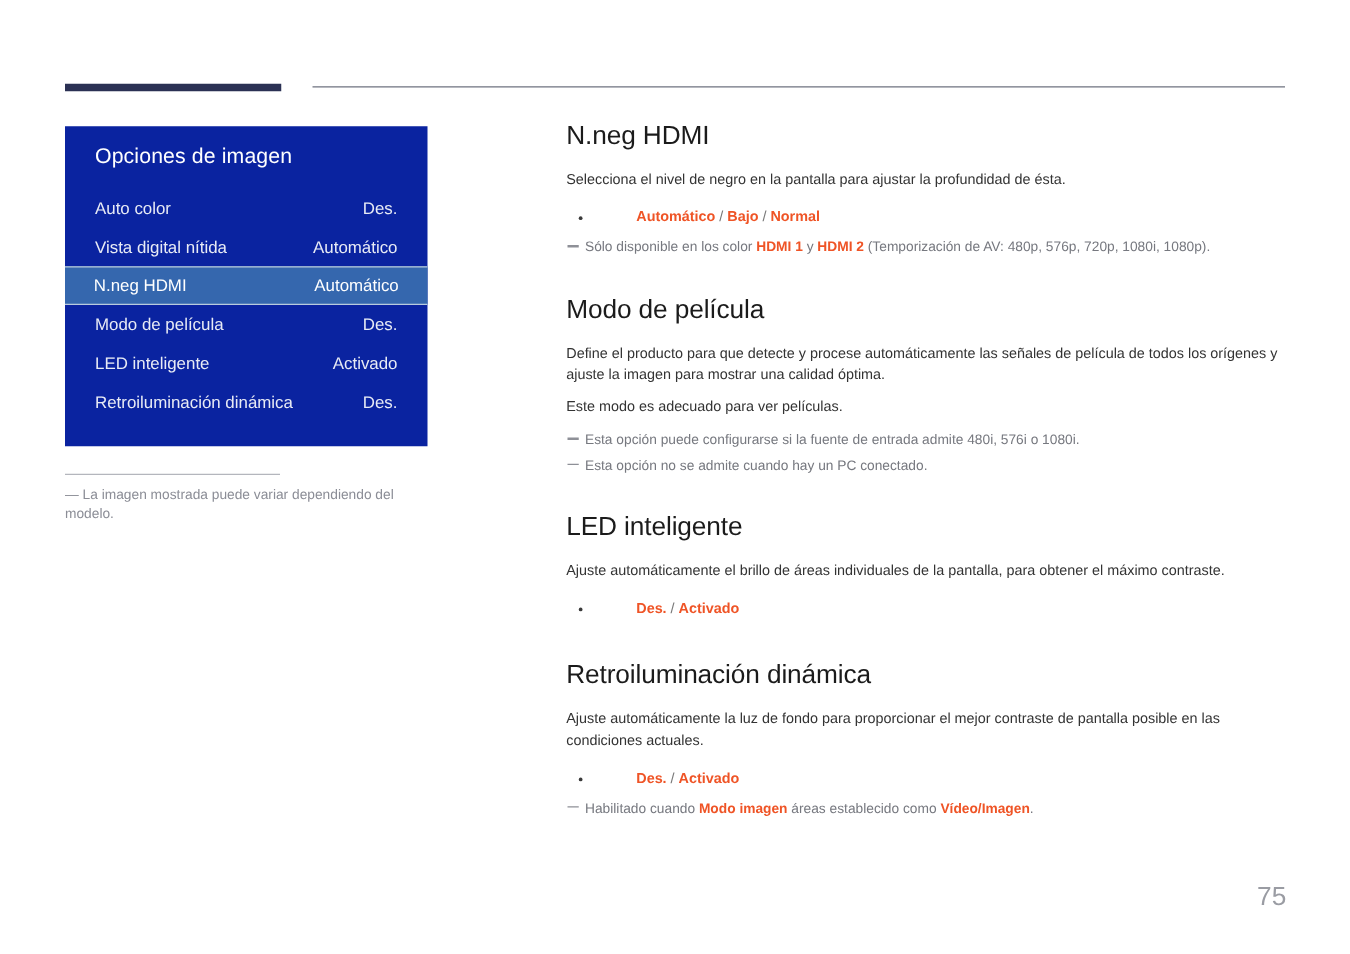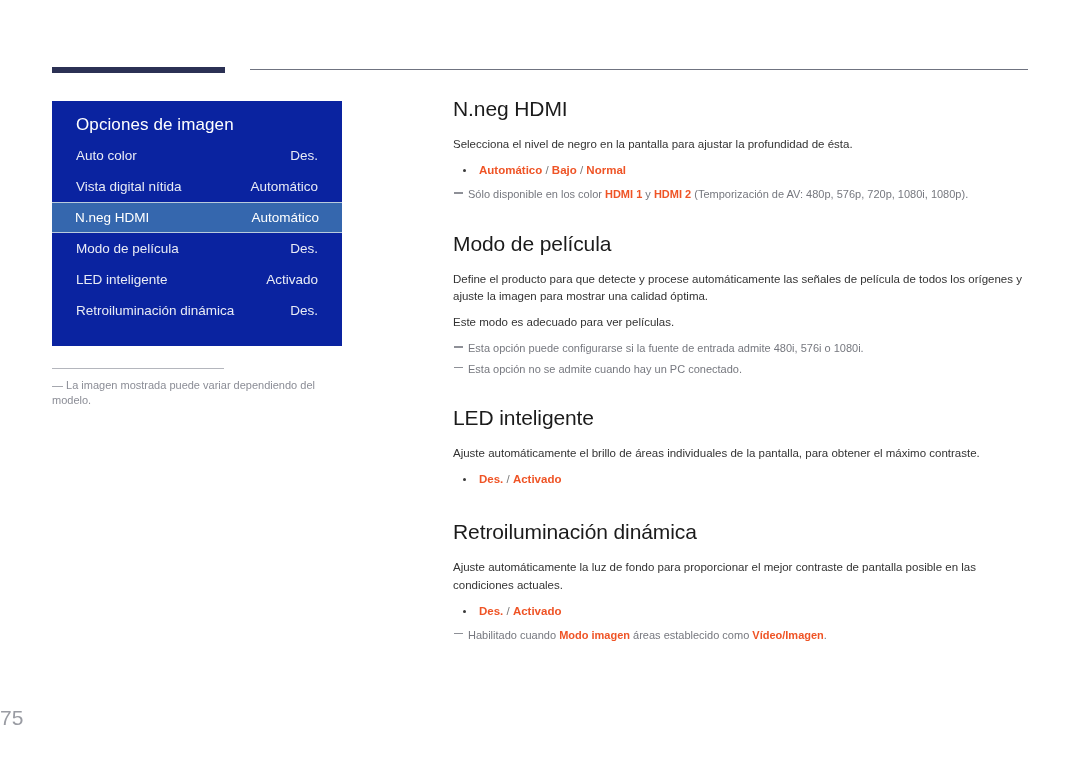--- a/index.html
+++ b/index.html
@@ -53,21 +53,21 @@
     width: 290px;
     background: #0a23a0;
     padding: 14px 0 20px 0;
     box-sizing: border-box;
   }
   .osd-title {
     color: #ffffff;
     font-size: 17px;
     font-weight: 400;
     padding: 0 24px;
-    margin-bottom: 5px;
+    margin-bottom: 16px;
     letter-spacing: 0.1px;
   }
   .osd-row {
     display: flex;
     align-items: center;
     justify-content: space-between;
     padding: 0 24px;
     height: 31px;
     box-sizing: border-box;
     color: #e8ebf5;
@@ -128,22 +128,23 @@
   .p {
     font-size: 11.5px;
     line-height: 1.55;
     color: #333333;
     margin: 0 0 8px 0;
     max-width: 575px;
   }
   .bullet-line {
     display: flex;
     align-items: flex-start;
-    margin: 4px 0 7px 0;
+    margin: 12px 0 7px 0;
     padding-left: 10px;
+    gap: 30px;
   }
   .bullet-dot {
     width: 3px;
     height: 3px;
     border-radius: 50%;
     background: #3a3a3a;
     margin: 7px 13px 0 0;
     flex: 0 0 auto;
   }
   .bullet-text {
@@ -179,20 +180,21 @@
     font-weight: 700;
   }
   .gap-l { height: 25px; }
 
   
   .page-num {
     position: absolute;
     left: 0;
     top: 706px;
     width: 1029px;
+    text-align: right;
     font-size: 21px;
     color: #9a9ca3;
     font-weight: 400;
   }
 </style>
 </head>
 <body>
 
 <div class="header-rules">
   <div class="rule-thick"></div>

